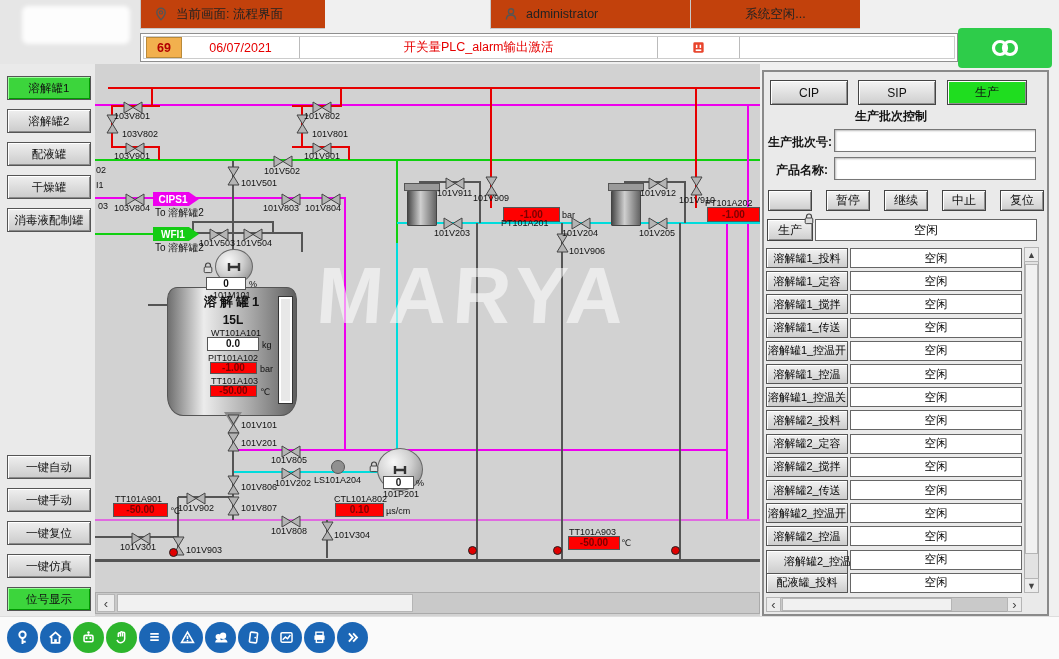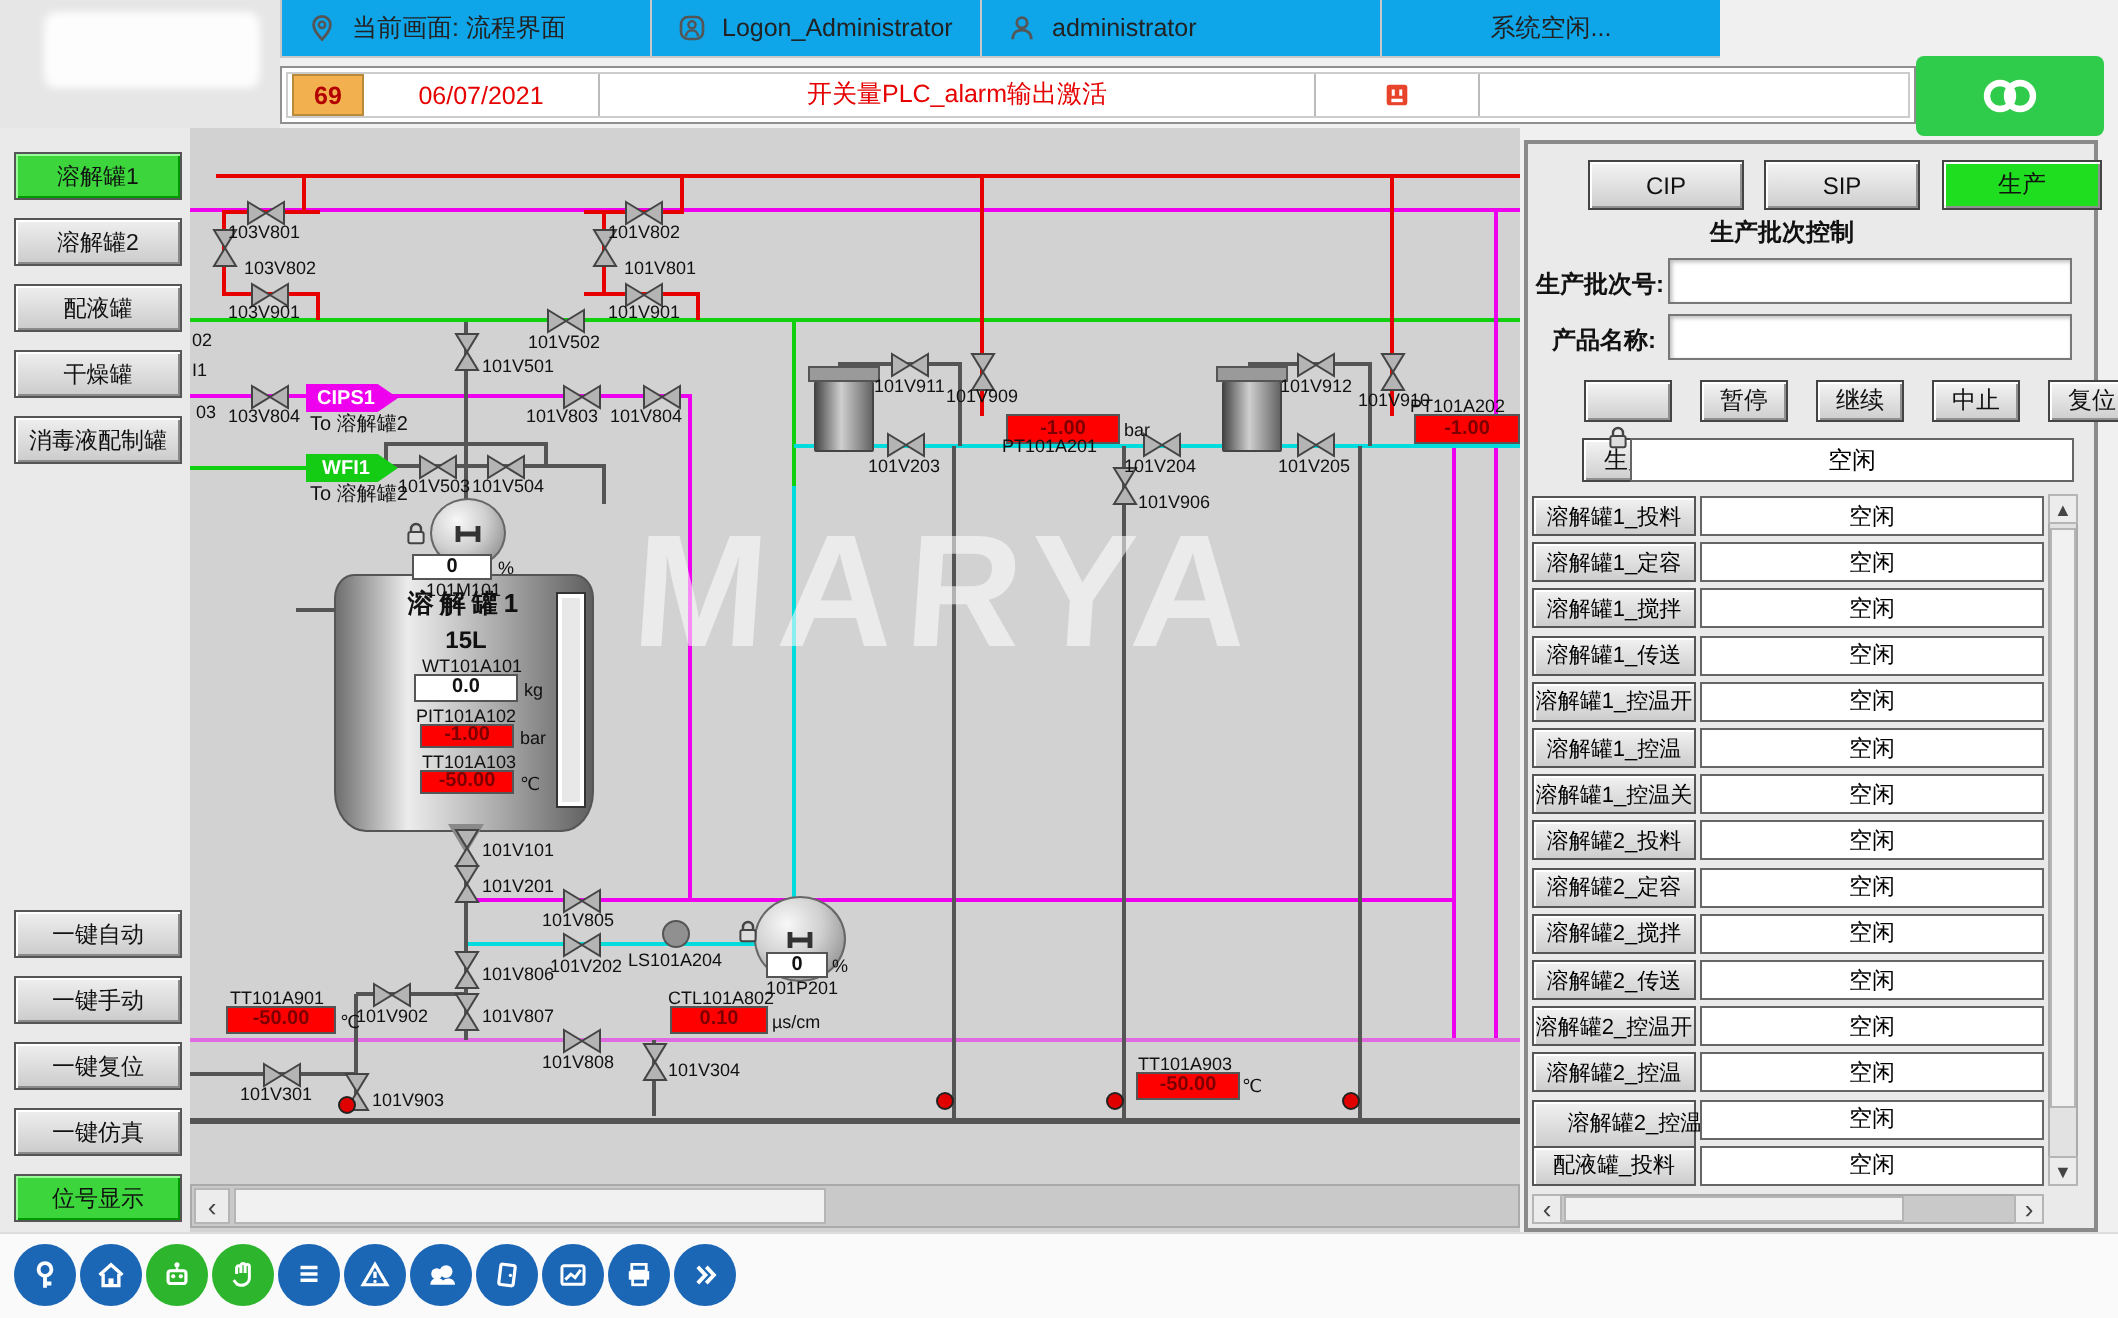--- a/index.html
+++ b/index.html
@@ -1,20 +1,20 @@
 <!DOCTYPE html>
 <html><head>
 <meta charset="utf-8">
 <style>
   html,body{margin:0;padding:0;background:#888;}
   #app{position:relative;width:1059px;height:659px;background:#f0f0f0;overflow:hidden;
        font-family:"Liberation Sans","DejaVu Sans",sans-serif;}
   .abs{position:absolute;}
   
-  .hcell{position:absolute;top:0;height:29px;background:#0ea5e9;border-left:1px solid #c8c8c8;
+  .hcell{position:absolute;top:0;height:29px;background:#c2410c;border-left:1px solid #c8c8c8;
          border-bottom:1px solid #c8c8c8;display:flex;align-items:center;gap:7px;
          font-size:12.5px;color:#222;padding-left:12px;box-sizing:border-box;}
   .hicon svg{display:block;}
   
   #alarmbar{position:absolute;left:140px;top:33px;width:818px;height:29px;background:#fff;
             border:1px solid #8f8f8f;box-shadow:inset 0 0 0 2px #fff, inset 0 0 0 3px #ccc;
             box-sizing:border-box;display:flex;align-items:center;}
   .acell{height:21px;display:flex;align-items:center;justify-content:center;
          border-right:1px solid #bbb;color:#e60000;font-size:12.5px;box-sizing:border-box;}
   #alarm-count{width:36px;background:#f2b04e;border:1px solid #b98a3a;color:#b30000;
@@ -53,21 +53,21 @@
         border:1px solid #444;border-radius:4px 4px 1px 1px;}
   .scrltrack{position:absolute;background:#c9c9c9;border:1px solid #aaa;box-sizing:border-box;}
   .scrlthumb{position:absolute;background:#f1f1f1;border:1px solid #b5b5b5;box-sizing:border-box;}
   .scrlarrow{position:absolute;background:#ececec;border:1px solid #b5b5b5;color:#444;font-size:13px;
              display:flex;align-items:center;justify-content:center;box-sizing:border-box;cursor:pointer;}
   
   #rpanel{position:absolute;left:762px;top:70px;width:287px;height:546px;background:#eaeaea;
           border:2px solid #8a8a8a;box-sizing:border-box;z-index:100;}
   .pbtn{position:absolute;background:linear-gradient(#f4f4f4,#cecece);border:1px solid #444;
         box-shadow:inset 1px 1px 0 #fff, inset -1px -1px 0 #909090;font-size:12px;color:#111;
-        display:flex;align-items:center;justify-content:center;cursor:pointer;box-sizing:border-box;margin-left:24px;}
+        display:flex;align-items:center;justify-content:center;cursor:pointer;box-sizing:border-box;}
   .pbtn.green{background:#1fdd1f;}
   .pbtn.disabled{color:#c5c5c5;}
   .ptxt{position:absolute;font-size:12px;color:#111;white-space:nowrap;}
   .pinput{position:absolute;background:#fff;border:1px solid #777;box-shadow:inset 1px 1px 2px #bbb;
           font-size:12px;padding:0 4px;box-sizing:border-box;}
   .srow-btn{position:absolute;background:linear-gradient(#f2f2f2,#cdcdcd);border:1px solid #555;
             box-shadow:inset 1px 1px 0 #fff;font-size:11px;display:flex;align-items:center;
             justify-content:center;cursor:pointer;box-sizing:border-box;white-space:nowrap;}
   .srow-val{position:absolute;background:#fff;border:1px solid #666;font-size:11.5px;
             display:flex;align-items:center;justify-content:center;box-sizing:border-box;}
@@ -86,30 +86,20 @@
   <div class="abs" style="left:22px;top:6px;width:108px;height:38px;background:rgba(255,255,255,0.92);border-radius:6px;filter:blur(2px);"></div>
 
   <div class="hcell" style="left:140px;width:185px;">
     <span class="hicon">
         <svg width="16" height="16" viewBox="0 0 16 16">
           <path d="M8 2.2a4.2 4.2 0 0 1 4.2 4.2c0 3-4.2 7.3-4.2 7.3S3.8 9.4 3.8 6.4A4.2 4.2 0 0 1 8 2.2Z" fill="none" stroke="#555" stroke-width="1.4"></path>
           <circle cx="8" cy="6.4" r="1.6" fill="none" stroke="#555" stroke-width="1.2"></circle>
         </svg>
       </span>
     <span>当前画面: 流程界面</span>
-  </div>
-  <div class="hcell" style="left:325px;width:165px;">
-    <span class="hicon">
-        <svg width="16" height="16" viewBox="0 0 16 16">
-          <rect x="2.5" y="2.5" width="11" height="11" rx="3.5" fill="none" stroke="#555" stroke-width="1.3"></rect>
-          <circle cx="8" cy="6.4" r="1.8" fill="none" stroke="#555" stroke-width="1.2"></circle>
-          <path d="M5 12.3c0-2 1.3-3.1 3-3.1s3 1.1 3 3.1" fill="none" stroke="#555" stroke-width="1.2"></path>
-        </svg>
-      </span>
-    <span>Logon_Administrator</span>
   </div>
   <div class="hcell" style="left:490px;width:200px;">
     <span class="hicon">
         <svg width="16" height="16" viewBox="0 0 16 16">
           <circle cx="8" cy="5.4" r="2.6" fill="none" stroke="#555" stroke-width="1.4"></circle>
           <path d="M3.4 13.6c0-3 2-4.6 4.6-4.6s4.6 1.6 4.6 4.6" fill="none" stroke="#555" stroke-width="1.4"></path>
         </svg>
       </span>
     <span>administrator</span>
   </div>

